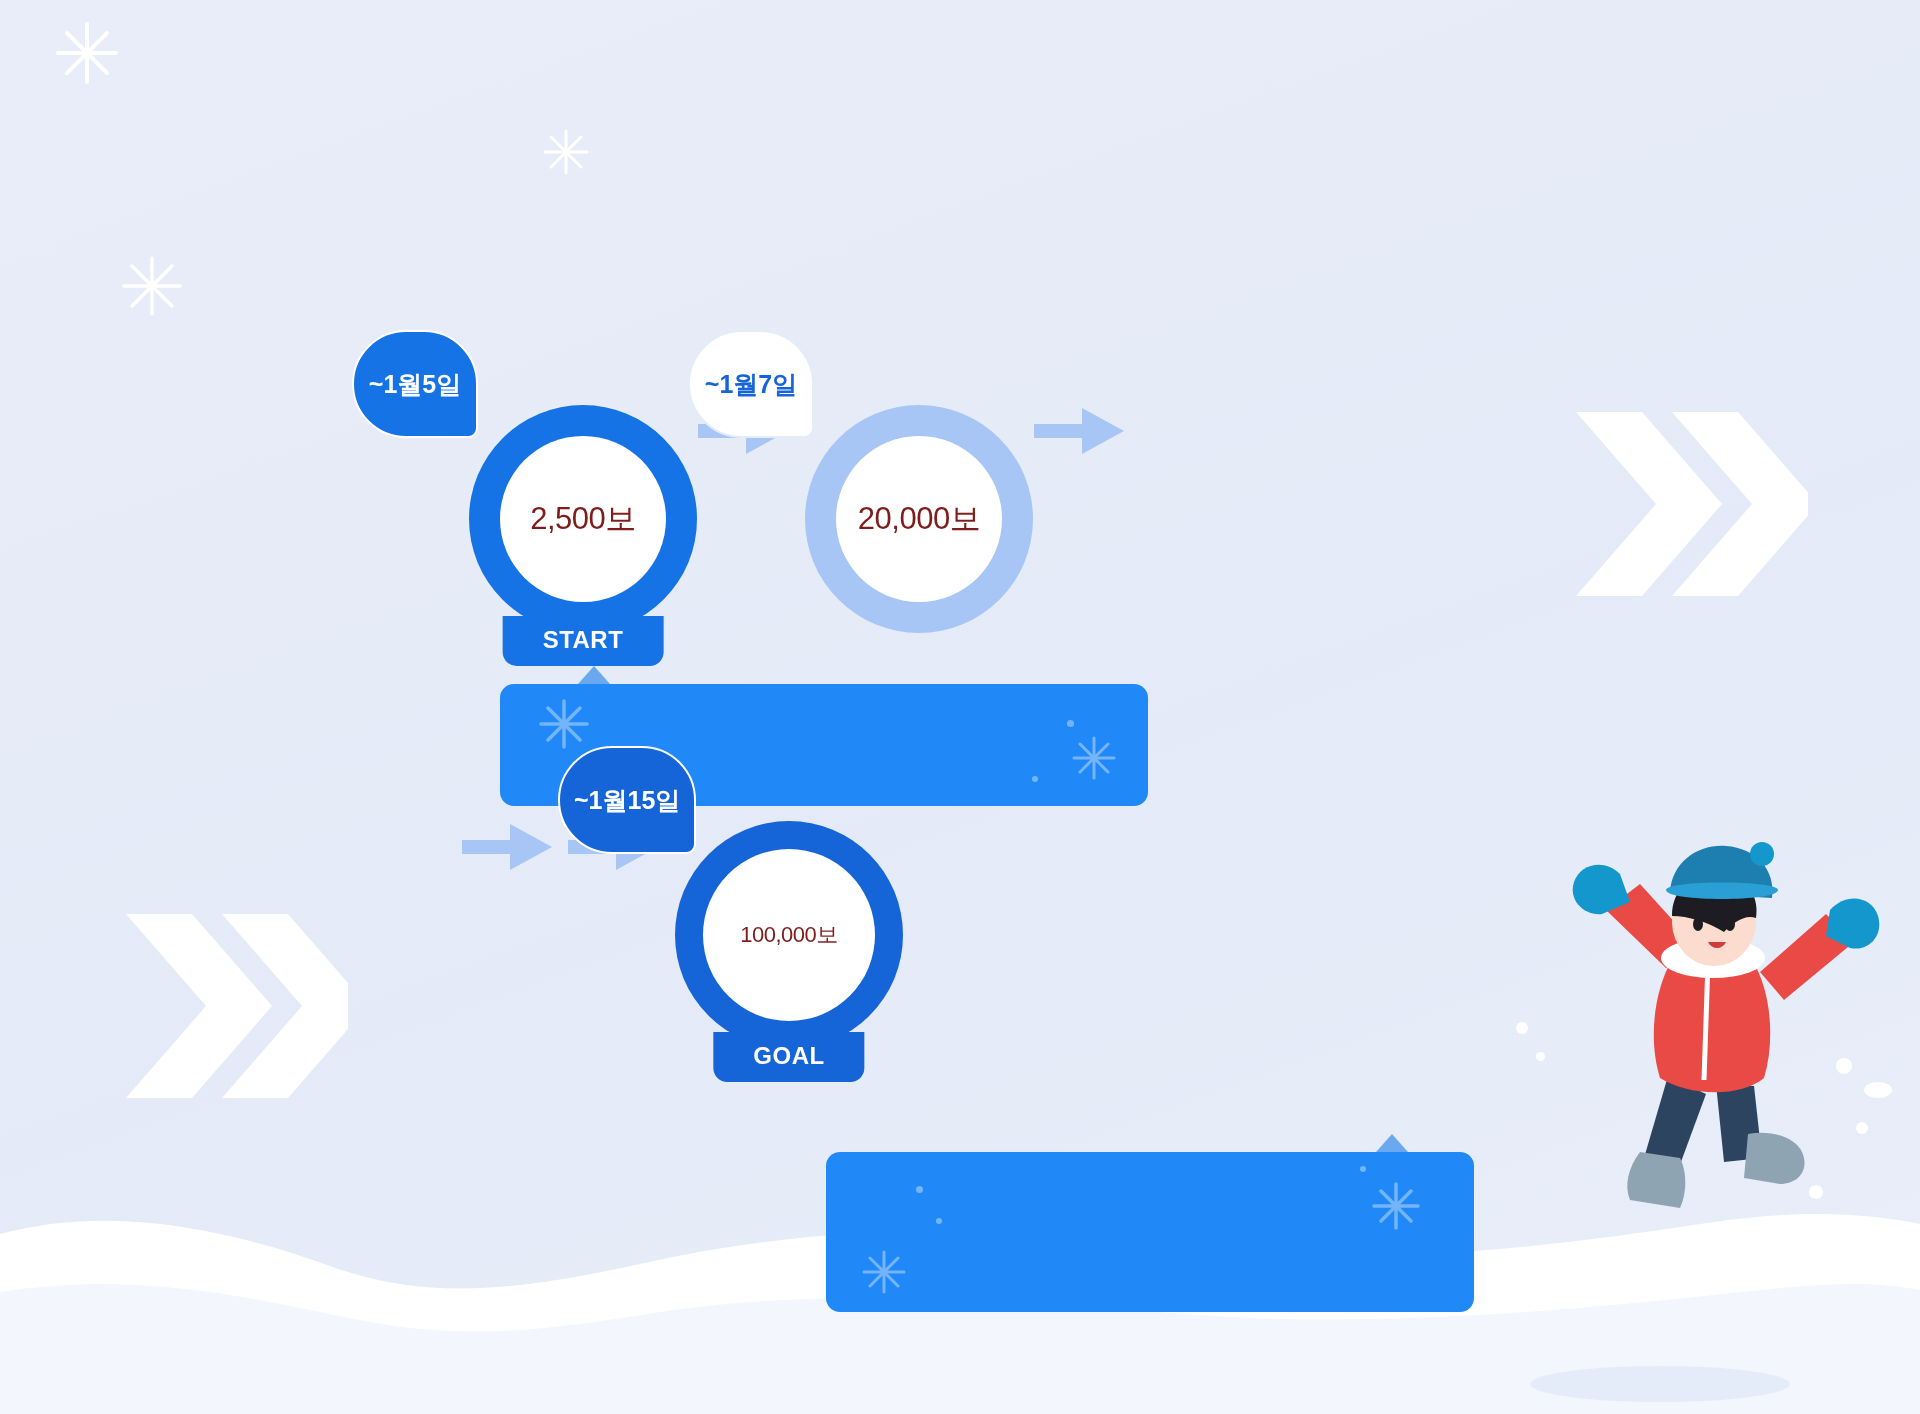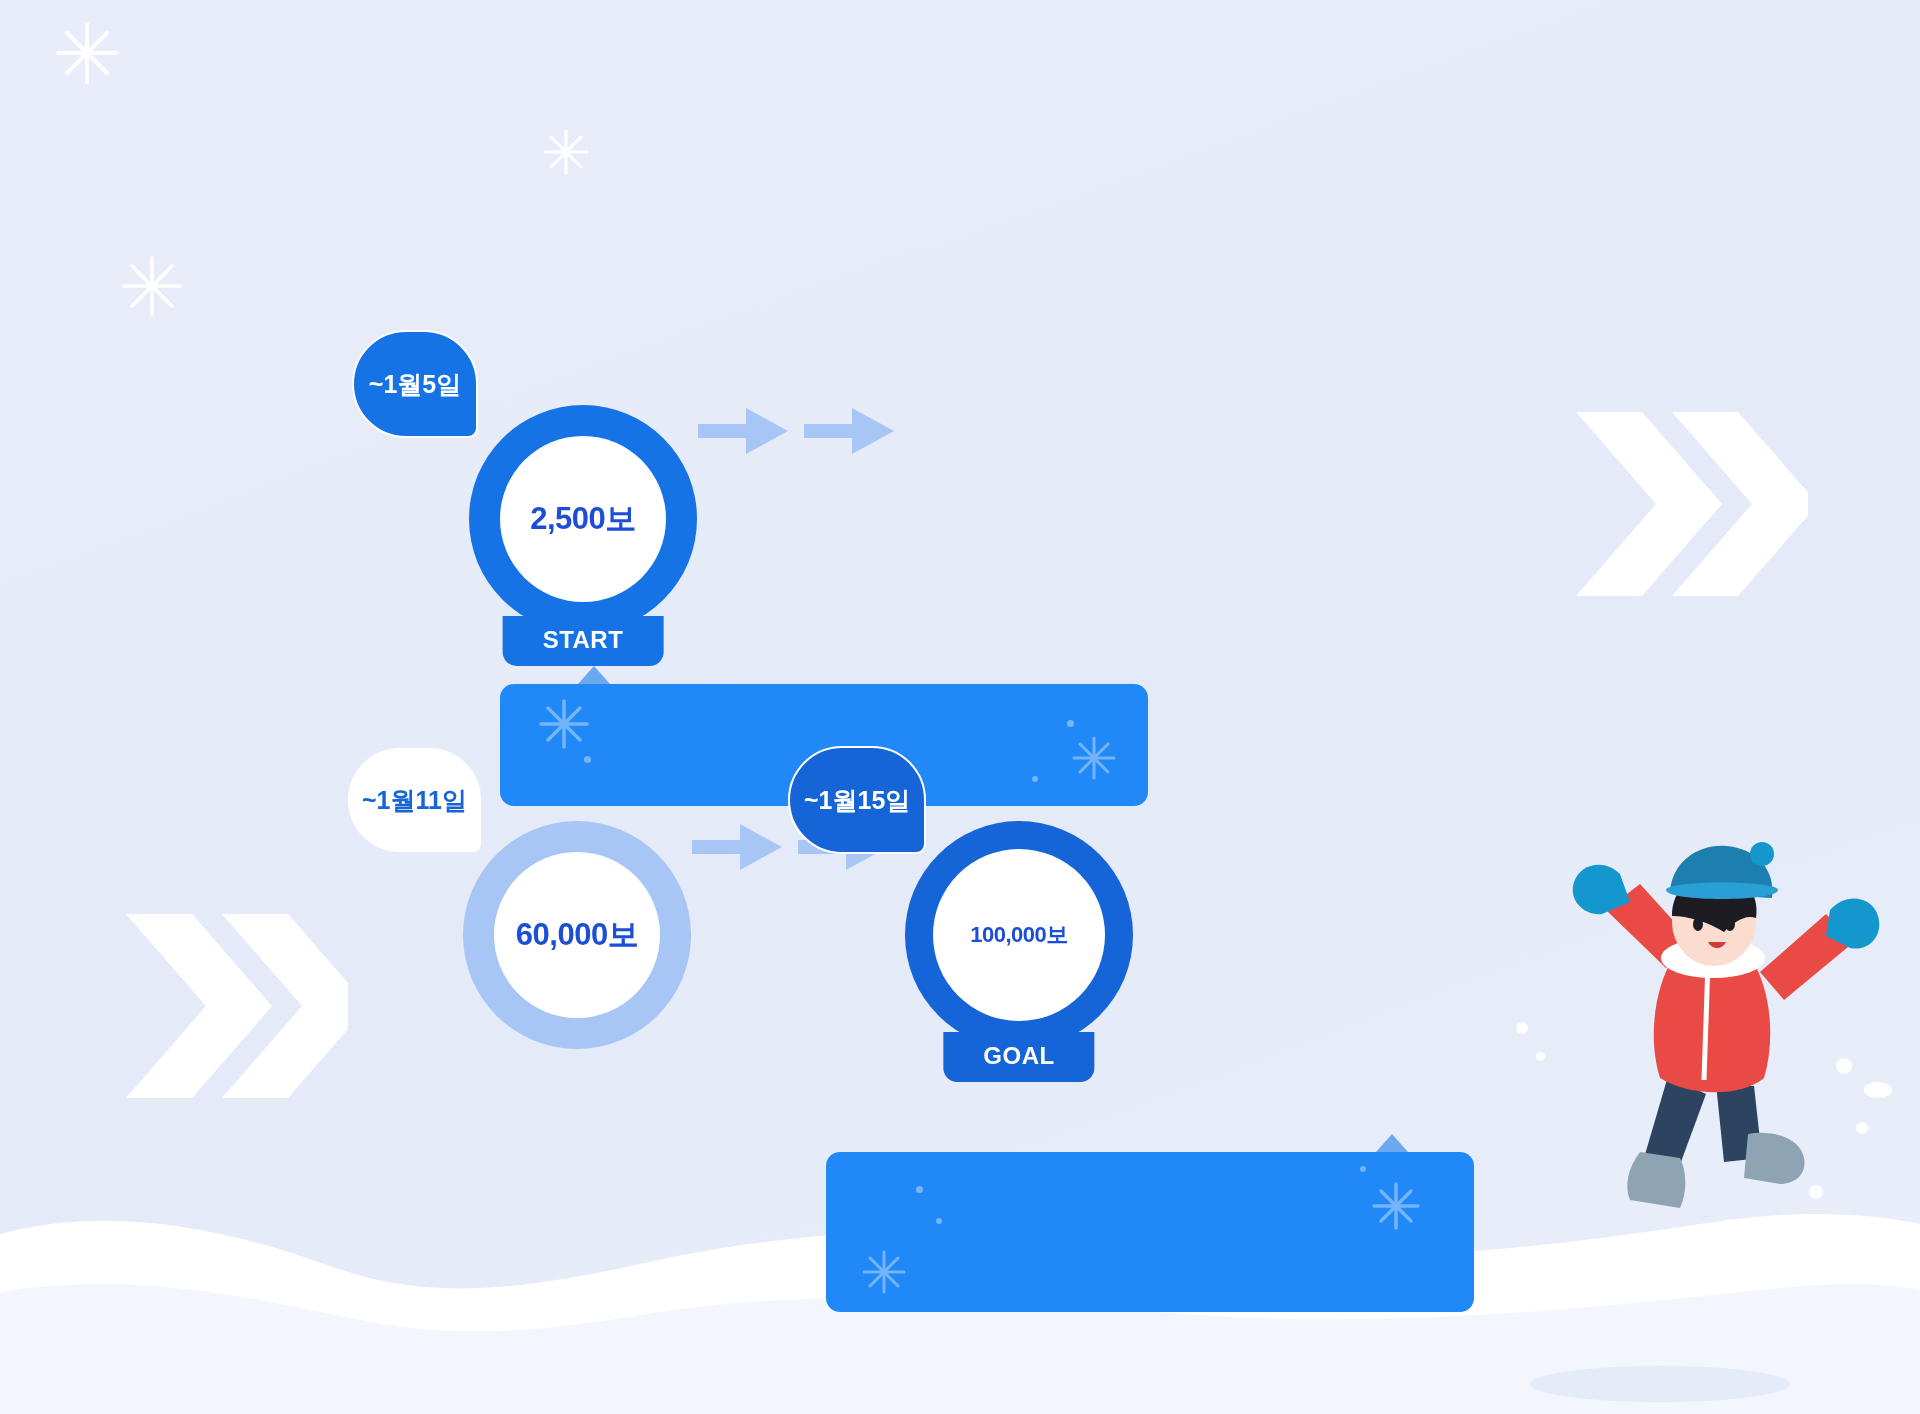--- a/index.html
+++ b/index.html
@@ -46,21 +46,21 @@
   .node.goal   .ring { background: #1565d8; }
 
   .inner {
     width: 166px; height: 166px; border-radius: 50%;
     background: #ffffff;
     display: flex; align-items: center; justify-content: center;
   }
   .node.goal .inner { width: 172px; height: 172px; }
 
   .node-value {
-    font-size: 31px; font-weight: 700; color: #1d4ed8;
+    font-size: 31px; font-weight: 400; color: #7f1d1d;
     letter-spacing: -0.5px; white-space: nowrap;
   }
   .node.goal .node-value { font-size: 22px; }
 
   
   .date-bubble {
     position: absolute;
     left: -116px; top: -74px;
     min-width: 126px; height: 108px;
     padding: 0 14px;
@@ -192,20 +192,28 @@
         </div>
       </div>
     </div>
 
     <div class="connector">
       <svg width="106" height="54" viewBox="0 0 106 54">
         <path d="M0 20 L48 20 L48 4 L90 27 L48 50 L48 34 L0 34 Z" fill="#a8c6f5"></path>
       </svg>
     </div>
 
+    <div class="node">
+      <div class="date-bubble">~1월7일</div>
+      <div class="ring">
+        <div class="inner">
+          <span class="node-value">20,000보</span>
+        </div>
+      </div>
+    </div>
 
     <div class="connector">
       <svg width="106" height="54" viewBox="0 0 106 54">
         <path d="M0 20 L48 20 L48 4 L90 27 L48 50 L48 34 L0 34 Z" fill="#a8c6f5"></path>
       </svg>
     </div>
 
 
   </div>
 
@@ -228,28 +236,20 @@
       </g>
     </svg>
     <span style="position:absolute;left:84px;top:72px;width:7px;height:7px;border-radius:50%;background:#74b4fa"></span>
     <span style="position:absolute;right:74px;top:36px;width:7px;height:7px;border-radius:50%;background:#74b4fa"></span>
     <span style="position:absolute;right:110px;top:92px;width:6px;height:6px;border-radius:50%;background:#74b4fa"></span>
     <div class="callout-text"></div>
   </div>
 
   <div class="row" id="row2">
 
-    <div class="node">
-      <div class="date-bubble">~1월11일</div>
-      <div class="ring">
-        <div class="inner">
-          <span class="node-value">60,000보</span>
-        </div>
-      </div>
-    </div>
 
     <div class="connector">
       <svg width="106" height="54" viewBox="0 0 106 54">
         <path d="M0 20 L48 20 L48 4 L90 27 L48 50 L48 34 L0 34 Z" fill="#a8c6f5"></path>
       </svg>
     </div>
 
 
     <div class="connector">
       <svg width="106" height="54" viewBox="0 0 106 54">

